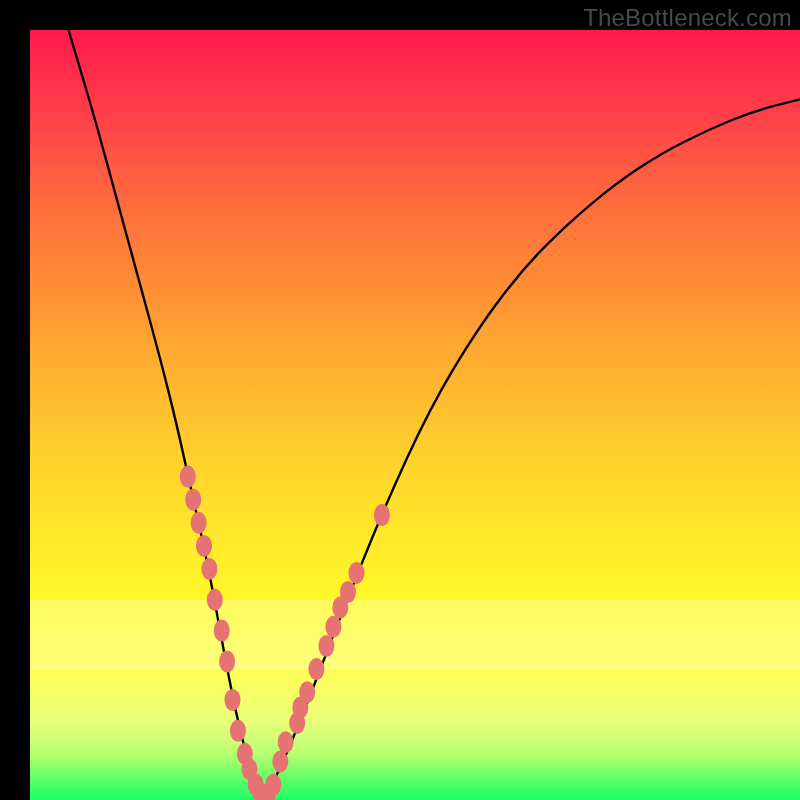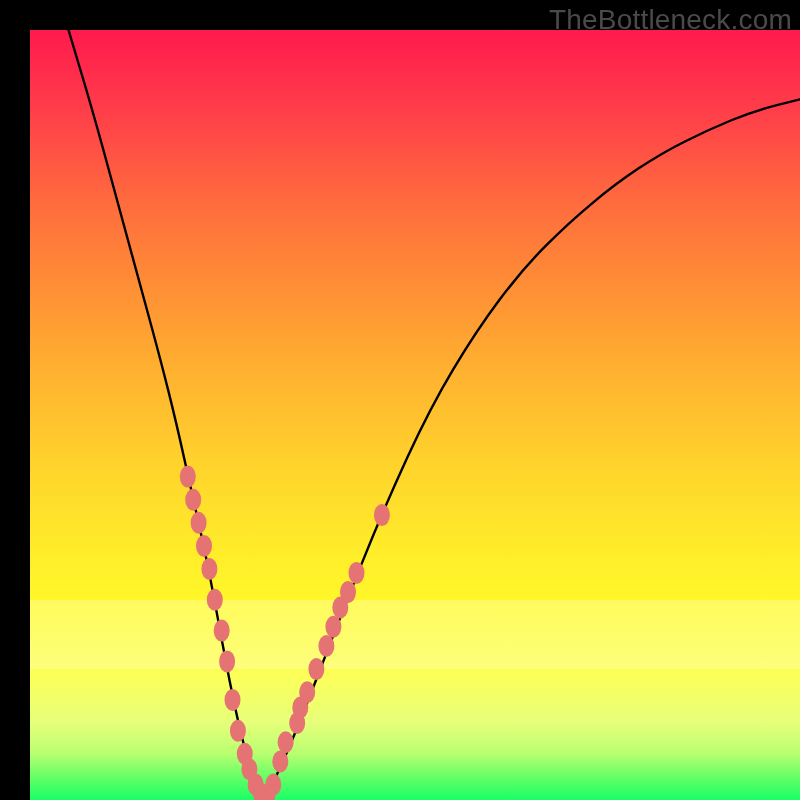--- a/index.html
+++ b/index.html
@@ -55,21 +55,21 @@
     position: absolute;
     inset: 0;
     width: 100%;
     height: 100%;
   }
   .watermark {
     position: absolute;
     top: 4px;
     right: 8px;
     color: #4a4a4a;
-    font-size: 28px;
+    font-size: 24px;
     font-weight: 500;
     letter-spacing: 0.2px;
     user-select: none;
     margin-left: 17px;
   }
 </style>
 </head>
 <body>
 
 <div class="frame">

